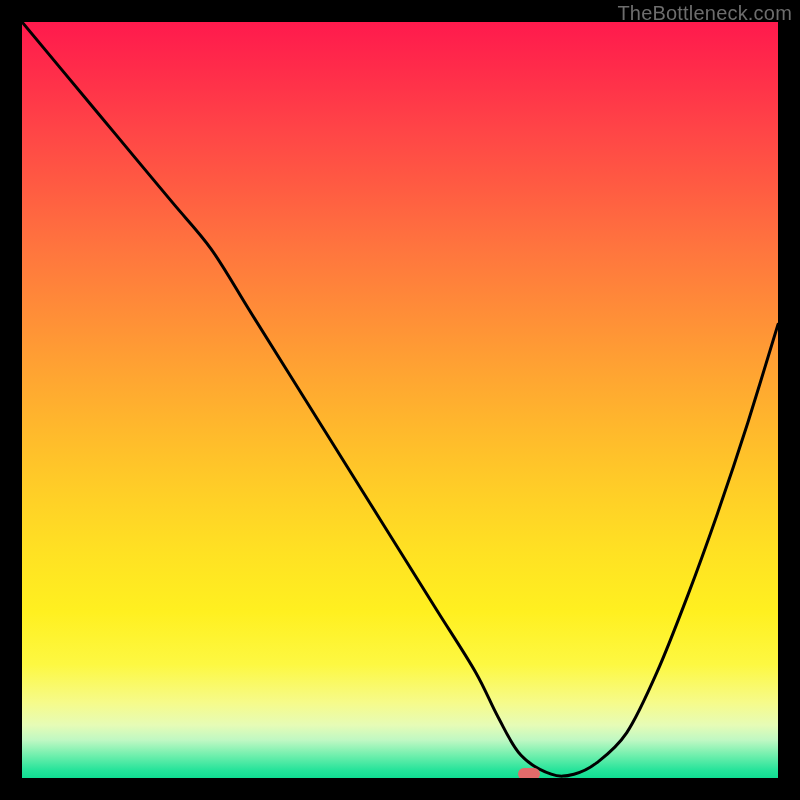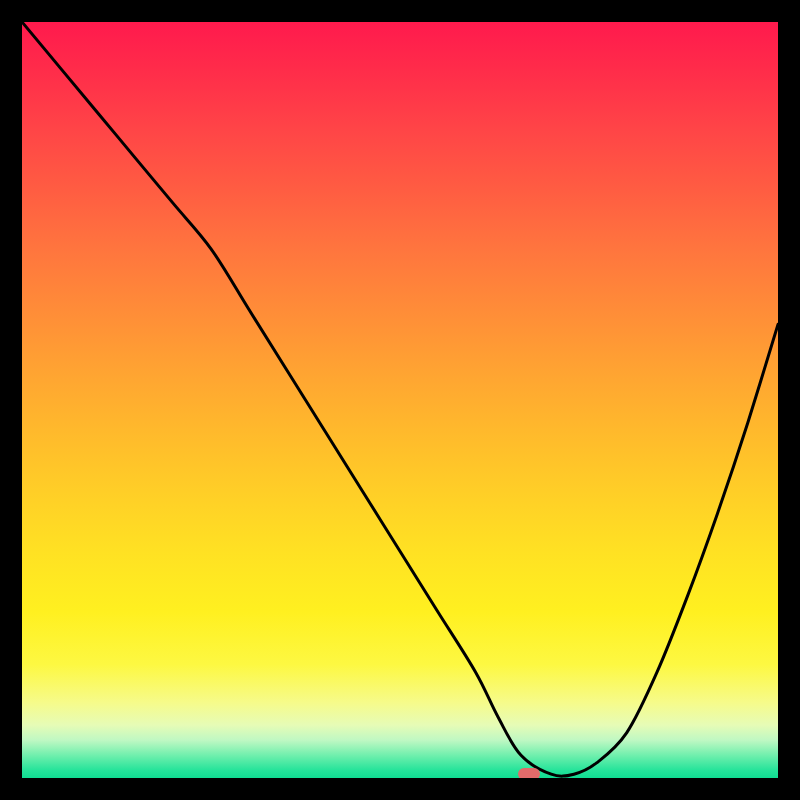--- a/index.html
+++ b/index.html
@@ -84,14 +84,15 @@
     <div class="gradient-bg"></div>
 
     <svg class="curve-svg" viewBox="0 0 756 756" preserveAspectRatio="none">
       <path id="curve-path" d="M 0.0 0.0 C 6.3 7.6, 25.2 30.2, 37.8 45.4 C 50.4 60.5, 63.0 75.6, 75.6 90.7 C 88.2 105.8, 100.8 121.0, 113.4 136.1 C 126.0 151.2, 138.6 166.3, 151.2 181.4 C 163.8 196.6, 176.4 209.2, 189.0 226.8 C 201.6 244.4, 214.2 267.1, 226.8 287.3 C 239.4 307.4, 252.0 327.6, 264.6 347.8 C 277.2 367.9, 289.8 388.1, 302.4 408.2 C 315.0 428.4, 327.6 448.6, 340.2 468.7 C 352.8 488.9, 365.4 509.0, 378.0 529.2 C 390.6 549.4, 403.2 569.5, 415.8 589.7 C 428.4 609.8, 443.5 632.5, 453.6 650.2 C 463.7 667.8, 468.7 681.7, 476.3 695.5 C 483.8 709.4, 490.1 723.9, 499.0 733.3 C 507.8 742.8, 520.4 749.1, 529.2 752.2 C 538.0 755.4, 544.3 754.1, 551.9 752.2 C 559.4 750.3, 565.7 747.8, 574.6 740.9 C 583.4 734.0, 594.7 725.8, 604.8 710.6 C 614.9 695.5, 625.0 672.8, 635.0 650.2 C 645.1 627.5, 655.2 601.0, 665.3 574.6 C 675.4 548.1, 685.4 520.4, 695.5 491.4 C 705.6 462.4, 715.7 432.2, 725.8 400.7 C 735.8 369.2, 751.0 318.8, 756.0 302.4" fill="none" stroke="#000" stroke-width="3" stroke-linejoin="round" stroke-linecap="round"></path>
     </svg>
 
     <div class="marker" id="marker" style="left: 506.52px; top: 752.22px;"></div>
 
   </div>
 
+  <div class="watermark">TheBottleneck.com</div>
 
 </div>
 
 </body></html>

